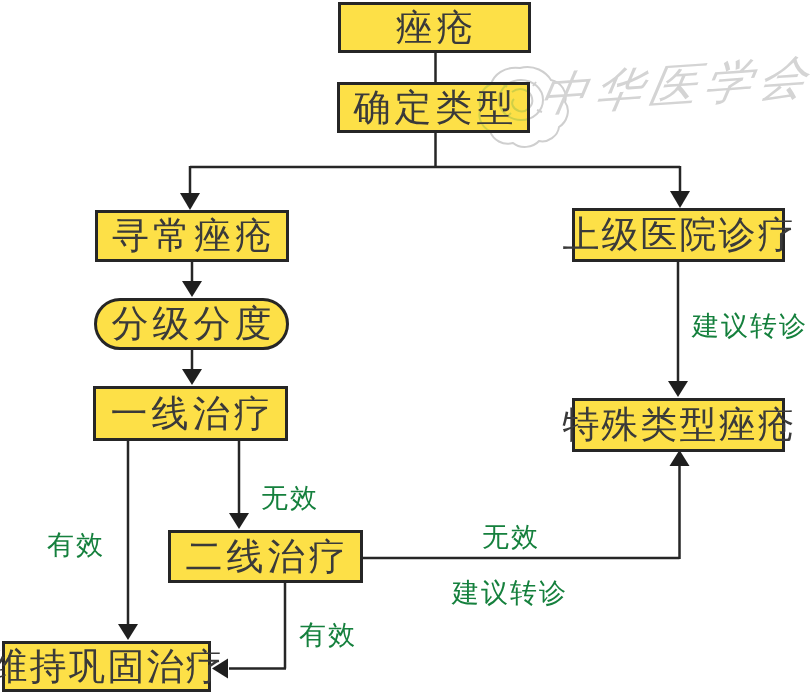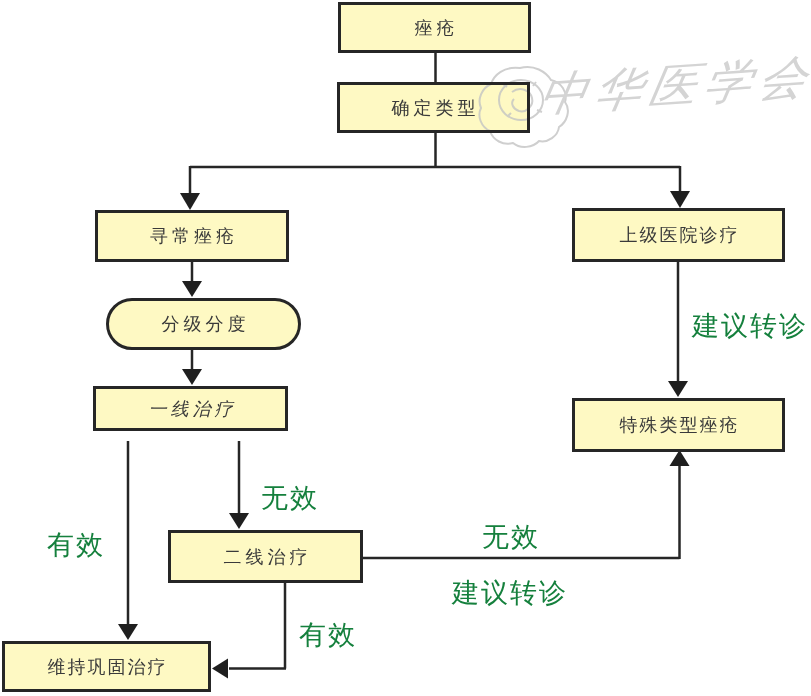--- a/index.html
+++ b/index.html
@@ -14,25 +14,25 @@
   #connectors {
     position: absolute;
     left: 0; top: 0;
     width: 811px; height: 696px;
     z-index: 1;
   }
   .node {
     position: absolute;
     box-sizing: border-box;
     border: 3px solid #262626;
-    background: #fef9c3;
+    background: #fde047;
     display: flex;
     align-items: center;
     justify-content: center;
-    font-size: 18px;
+    font-size: 37px;
     color: #3a3a3a;
     letter-spacing: 4px;
     text-indent: 4px;
     z-index: 2;
     white-space: nowrap;
   }
   .node.tight { letter-spacing: 2px; text-indent: 2px; }
   .edge-label {
     position: absolute;
     font-size: 27px;
@@ -106,23 +106,23 @@
       <polygon points="668,381 688,381 678,397"></polygon>
     </g>
   </svg>
 
   <div class="node" style="left:338px; top:2px; width:193px; height:51px;">痤疮</div>
 
   <div class="node" style="left:337px; top:82px; width:193px; height:51px;">确定类型</div>
 
   <div class="node" style="left:95px; top:210px; width:194px; height:52px;">寻常痤疮</div>
 
-  <div class="node" style="left:106px; top:298px; width:195px; height:52px;border-radius:26px;">分级分度</div>
+  <div class="node" style="left:94px; top:298px; width:195px; height:52px;border-radius:26px;">分级分度</div>
 
-  <div class="node" style="left:93px; top:386px; width:195px; height:45px;font-style:italic;">一线治疗</div>
+  <div class="node" style="left:93px; top:386px; width:195px; height:55px;">一线治疗</div>
 
   <div class="node" style="left:168px; top:530px; width:195px; height:53px;">二线治疗</div>
 
   <div class="node tight" style="left:2px; top:641px; width:209px; height:51px;">维持巩固治疗</div>
 
   <div class="node tight" style="left:572px; top:208px; width:213px; height:54px;">上级医院诊疗</div>
 
   <div class="node tight" style="left:572px; top:398px; width:213px; height:54px;">特殊类型痤疮</div>
 
   <div class="edge-label" style="left:47px; top:527px;">有效</div>

